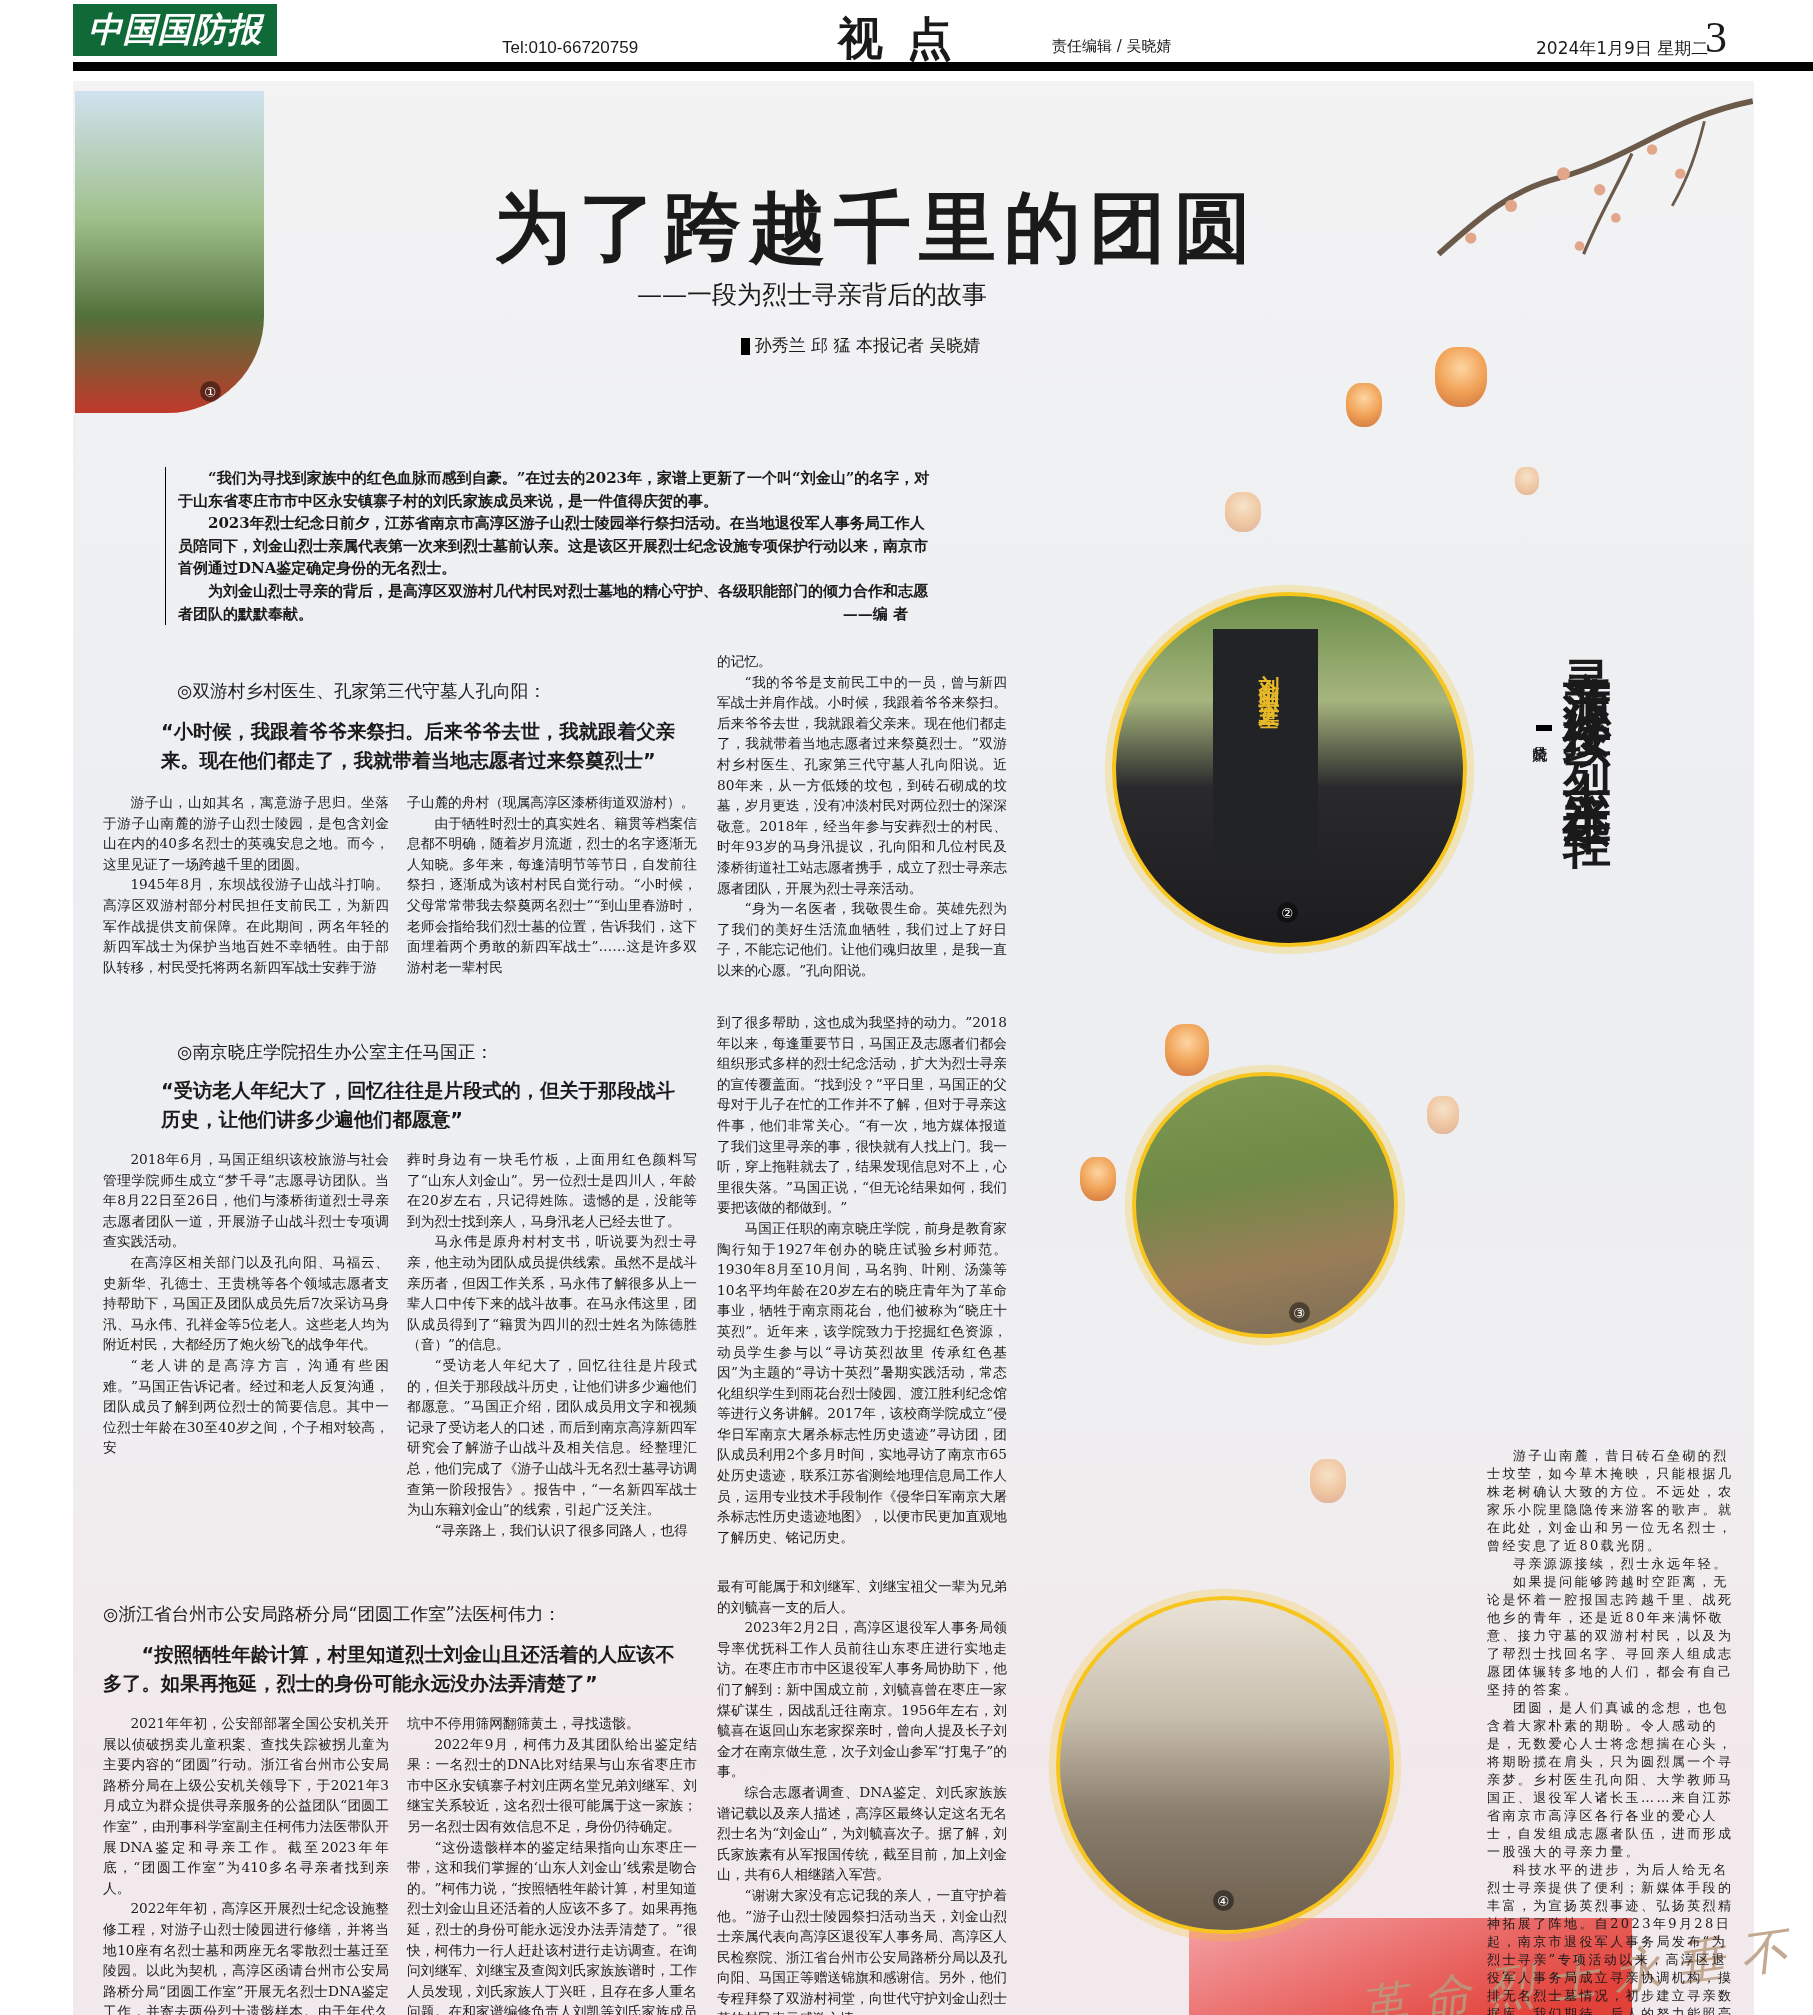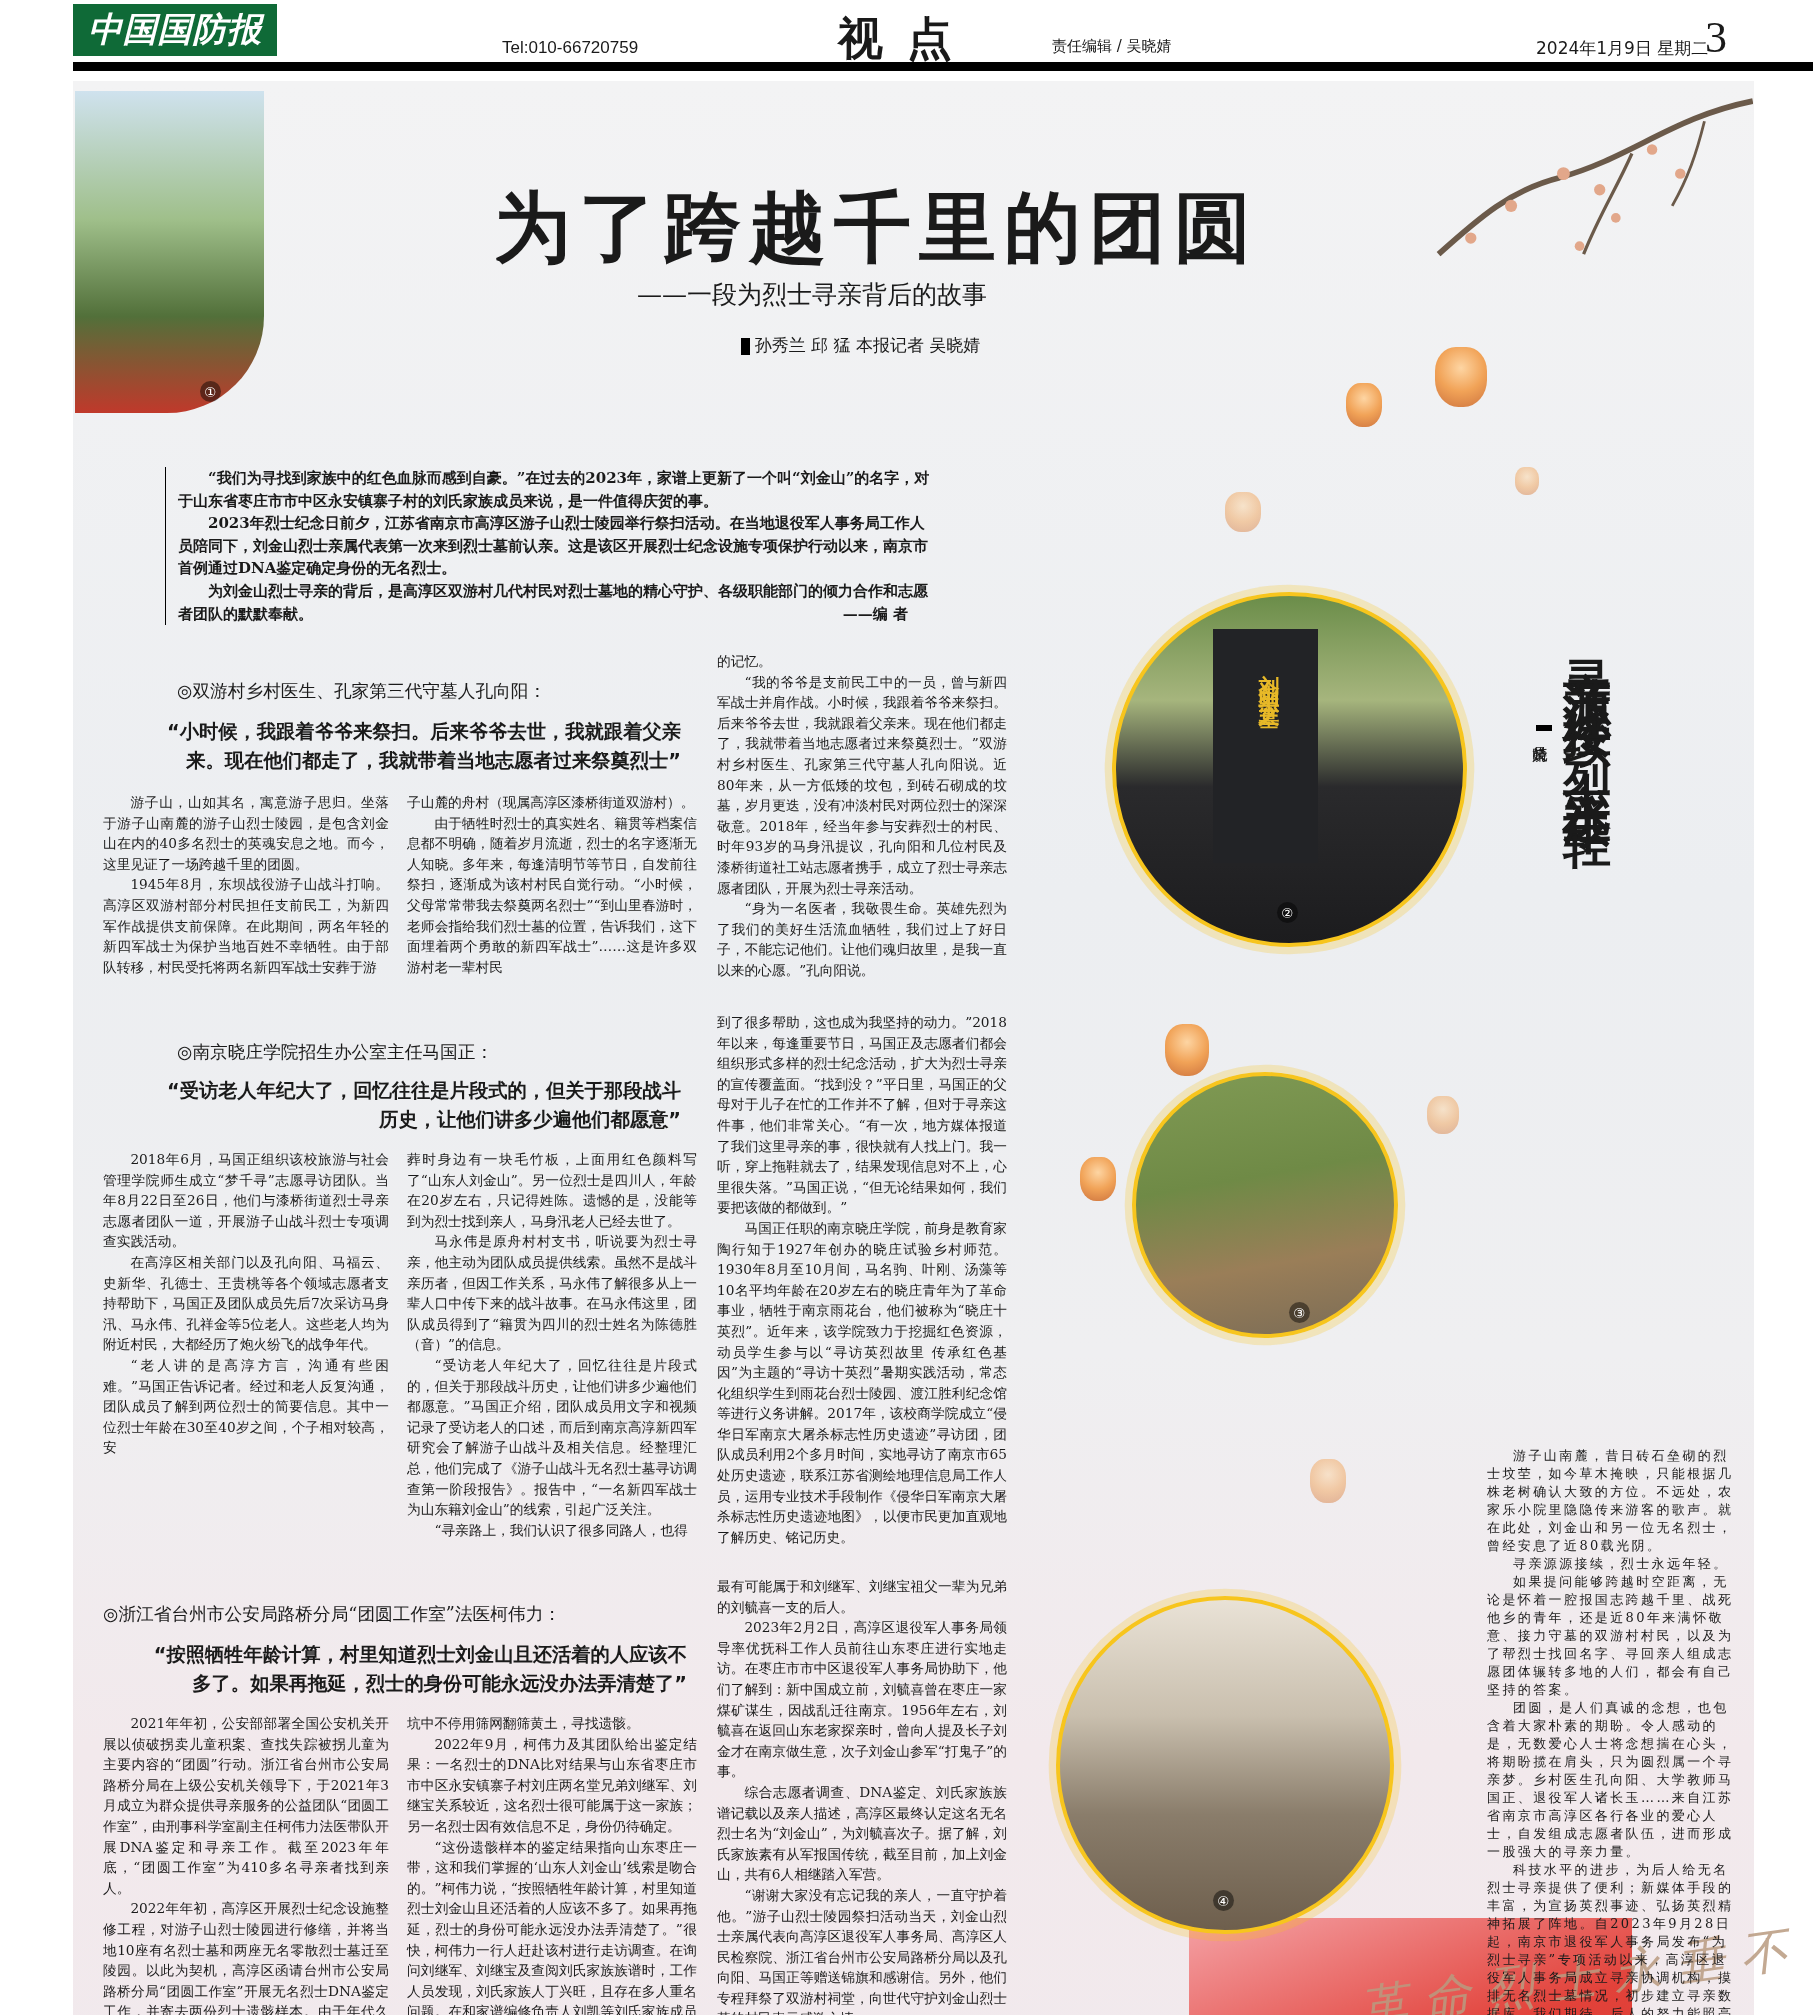--- a/index.html
+++ b/index.html
@@ -46,21 +46,21 @@
   .byline{left:741px;top:334px;font-size:17px;}
   .byline-mark{display:inline-block;width:8.9px;height:17px;background:#000;vertical-align:middle;margin-right:4.8px;}
 
   
   .note{left:165px;top:467px;width:754px;font-size:15px;line-height:22.6px;font-weight:bold;border-left:1.6px double #000;padding-left:12px;}
   .note p{margin:0;text-indent:2em;}
   .note .sig{text-align:right;padding-right:24px;margin-top:-22.6px;}
 
   
   .sec-label{font-size:17.7px;text-align:center;}
-  .sec-quote{font-family:"DejaVu Sans",sans-serif;font-weight:bold;font-size:19.3px;line-height:29px;text-align:right;}
+  .sec-quote{font-family:"DejaVu Sans",sans-serif;font-weight:bold;font-size:19.3px;line-height:29px;}
   .body{font-size:13.7px;line-height:20.6px;text-align:justify;}
   .body p{margin:0;text-indent:2em;}
   .col{position:absolute;}
 
   
   .vtitle{left:1556px;top:621px;writing-mode:vertical-rl;font-family:"DejaVu Sans",sans-serif;font-weight:bold;font-size:48px;letter-spacing:12px;}
   .vbyline{left:1529px;top:725px;writing-mode:vertical-rl;font-size:15.3px;}
   .vbyline .byline-mark{width:16px;height:6.4px;margin:0 0 3.2px 0;}
 
   .commentary{left:1487px;top:1447px;width:250px;font-size:13px;line-height:18px;letter-spacing:2.4px;}

